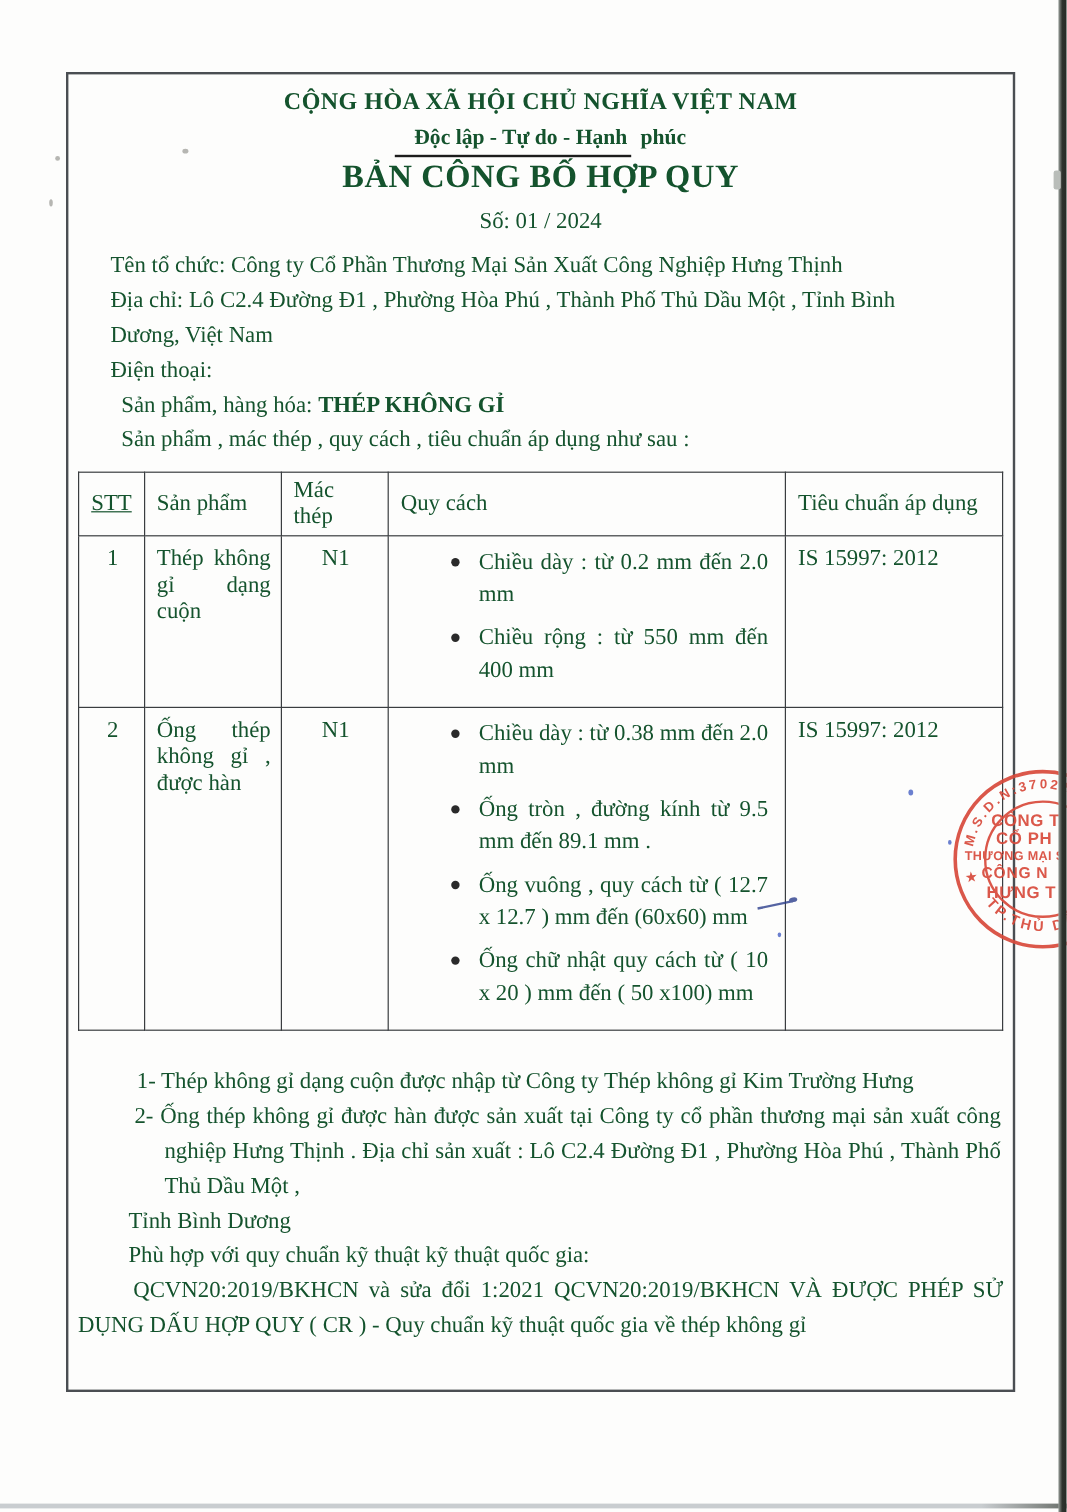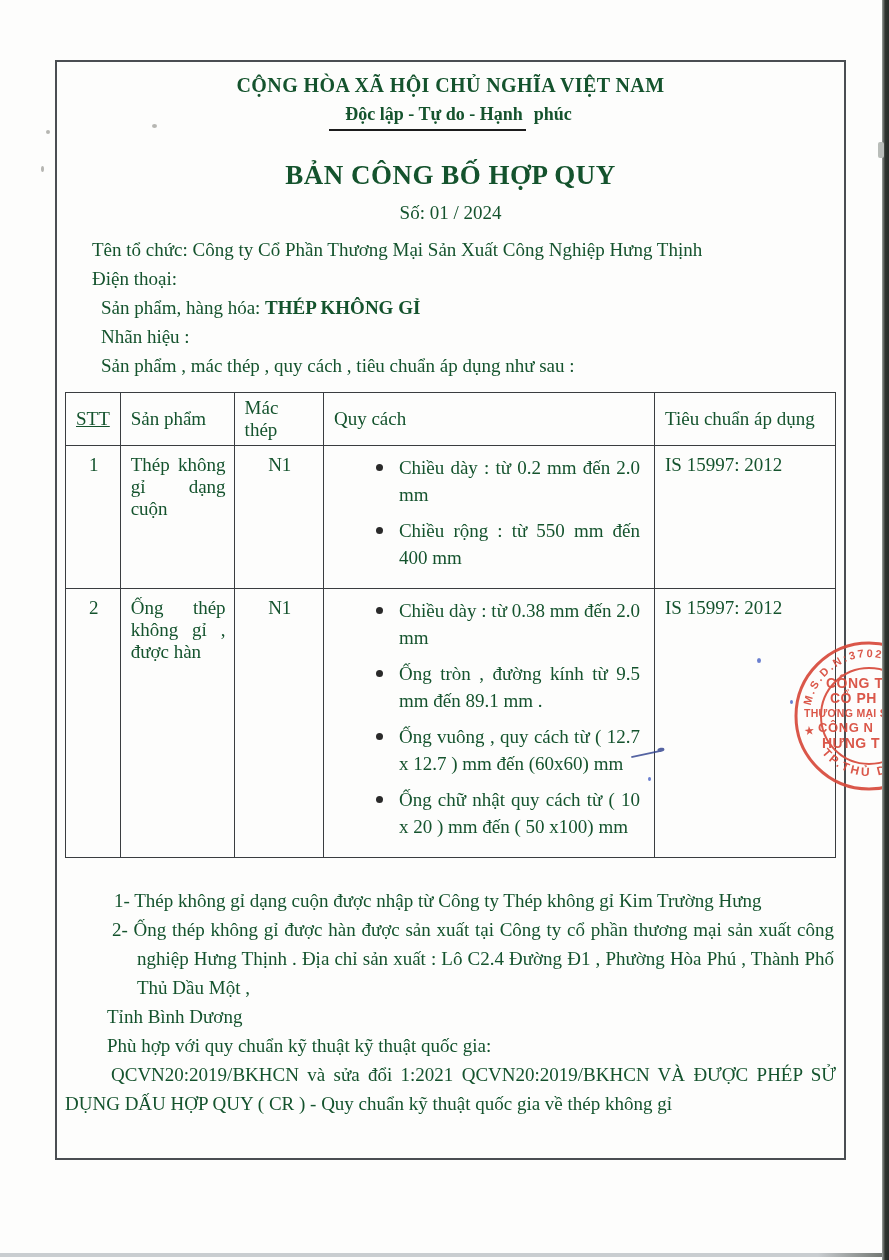--- a/index.html
+++ b/index.html
@@ -34,21 +34,21 @@
     padding:11px 8px 0 8px;
   }
   .center{text-align:center;}
   .national{font-size:20px;font-weight:bold;letter-spacing:.4px;line-height:24px;}
   .motto{font-size:18px;font-weight:bold;margin-top:5px;line-height:24px;}
   .motto .u{
     display:inline-block;border-bottom:2.5px solid #1c1c1c;
     padding:0 3px 3px 16px;
   }
   .motto .tail{margin-left:8px;}
-  .doc-title{font-size:27px;font-weight:bold;letter-spacing:.5px;margin-top:28px;line-height:32px;}
+  .doc-title{font-size:27px;font-weight:bold;letter-spacing:.5px;line-height:32px;}
   .doc-num{font-size:19px;margin-top:9px;line-height:26px;}
 
   .info{margin-top:9px;font-size:19px;}
   .info p{margin:0;line-height:29px;padding-left:27px;}
   .info p.indent2{padding-left:36px;}
   .info .addr{max-width:672px;}
   .bold{font-weight:bold;}
   .gap-top{margin-top:5px;}
 
   table.products{
@@ -132,23 +132,23 @@
     <div class="center motto">
       <span class="u">Độc lập - Tự do - Hạnh</span><span class="tail">phúc</span>
     </div>
 
     <div class="center doc-title">BẢN CÔNG BỐ HỢP QUY</div>
 
     <div class="center doc-num">Số: 01 / 2024</div>
 
     <div class="info">
       <p>Tên tổ chức: Công ty Cổ Phần Thương Mại Sản Xuất Công Nghiệp Hưng Thịnh</p>
+      <p class="addr">Địa chỉ: Lô C2.4 Đường Đ1 , Phường Hòa Phú , Thành Phố Thủ Dầu Một , Tỉnh Bình Dương, Việt Nam</p>
       <p>Điện thoại:</p>
       <p class="indent2 gap-top"><span>Sản phẩm, hàng hóa:</span> <span class="bold">THÉP KHÔNG GỈ</span></p>
-      <p class="indent2">Nhãn hiệu :</p>
       <p class="indent2 gap-top">Sản phẩm , mác thép , quy cách , tiêu chuẩn áp dụng như sau :</p>
     </div>
 
     <table class="products">
       <thead>
         <tr>
           <th class="c-stt">STT</th>
           <th class="c-sp">Sản phẩm</th>
           <th class="c-mt">Mác thép</th>
           <th class="c-qc">Quy cách</th>

